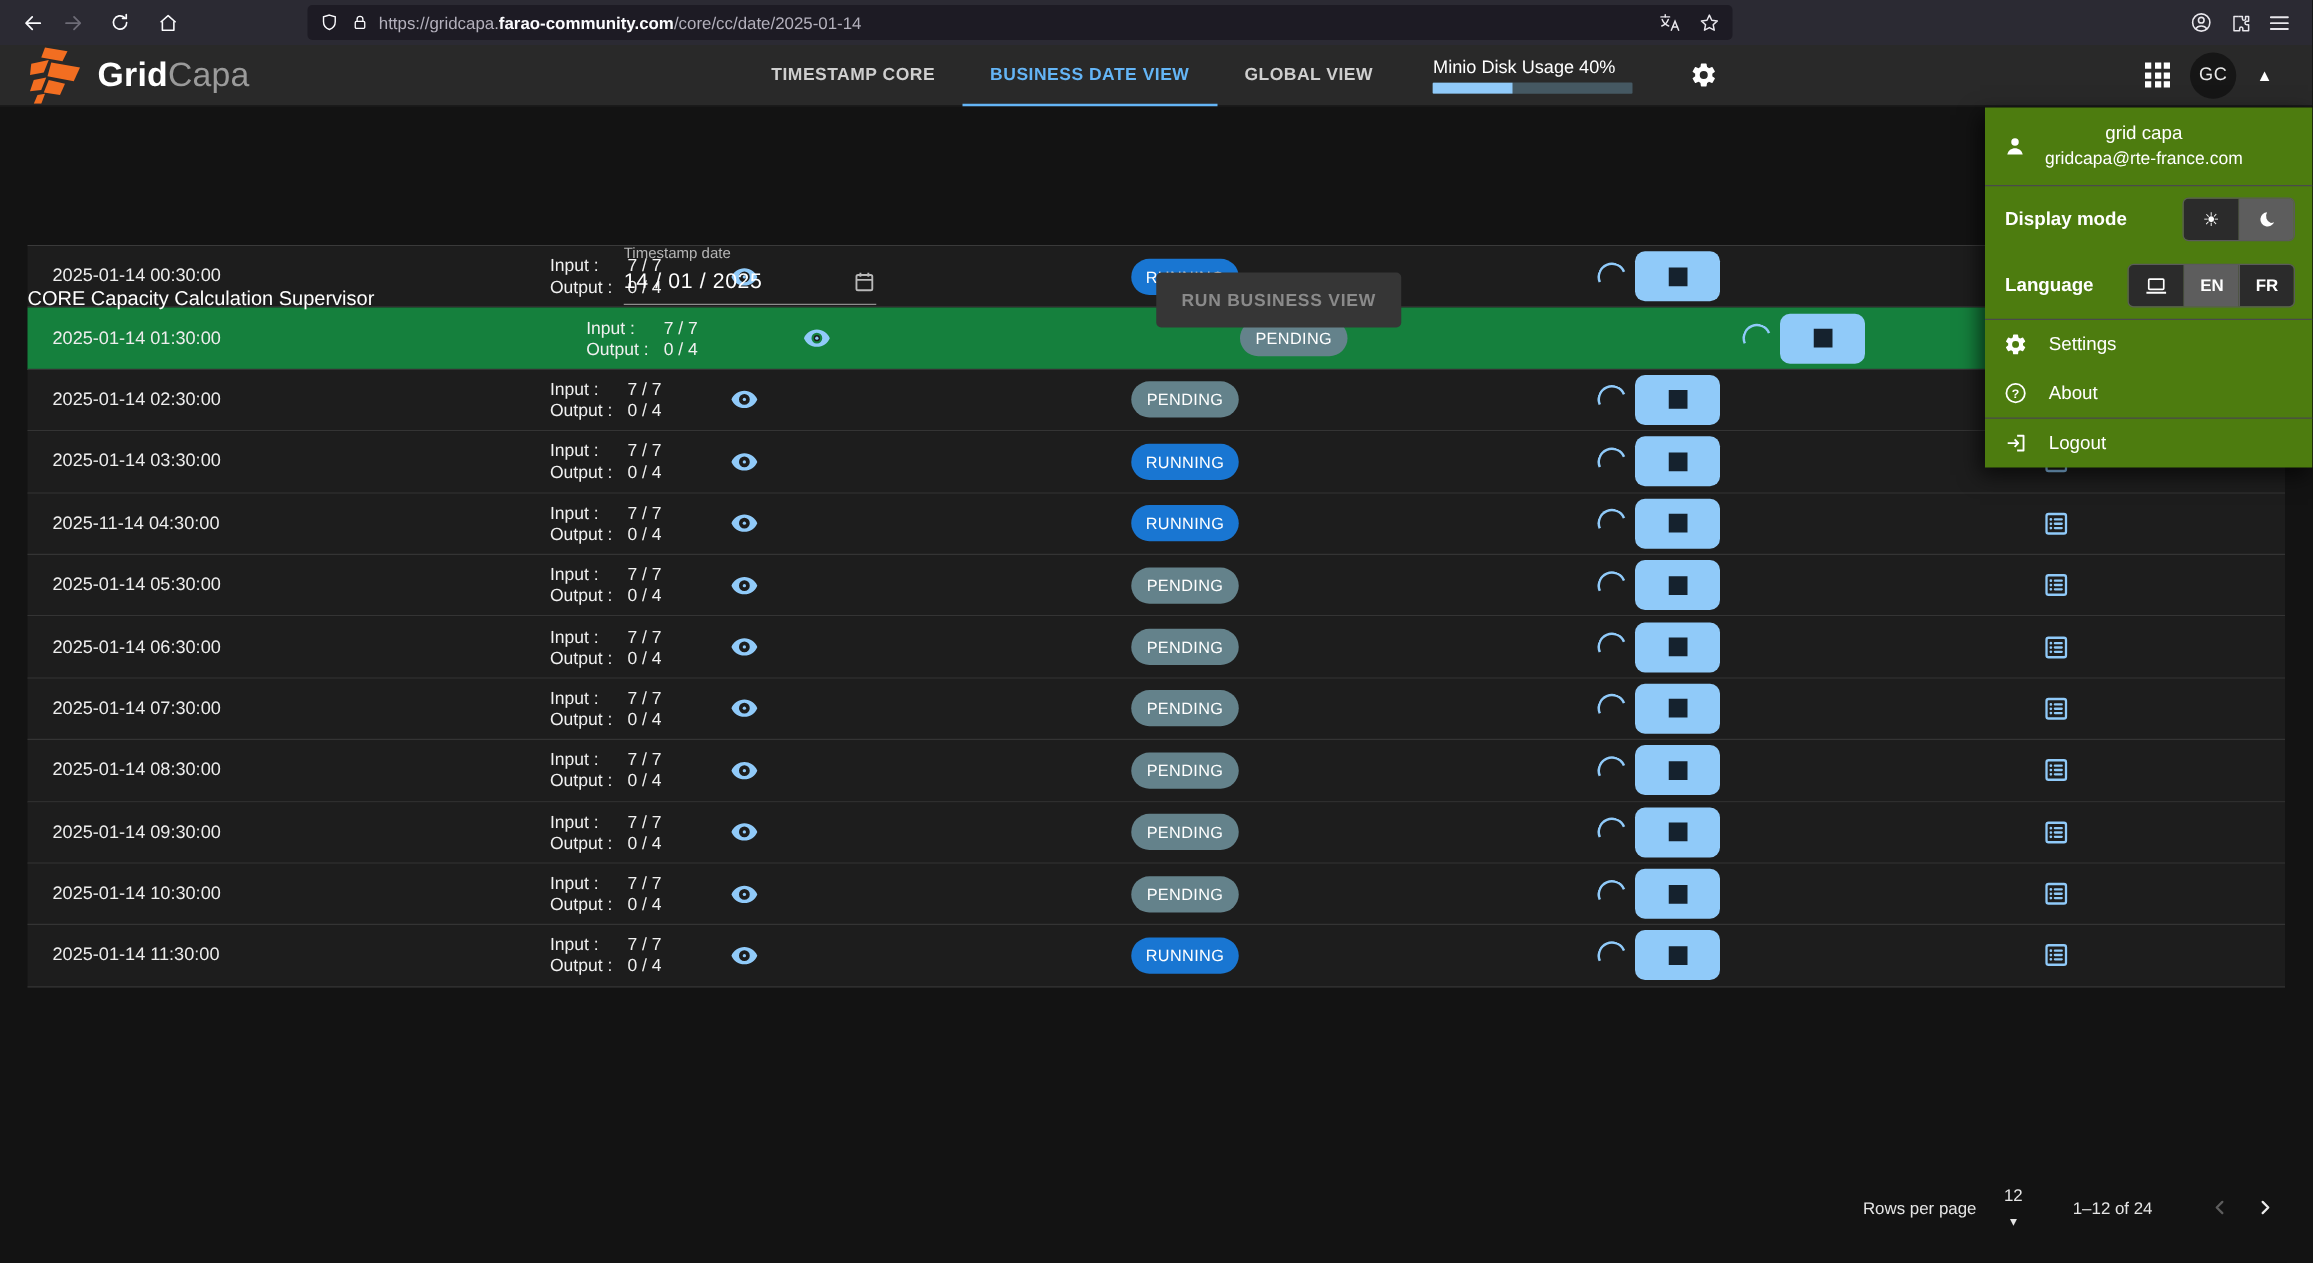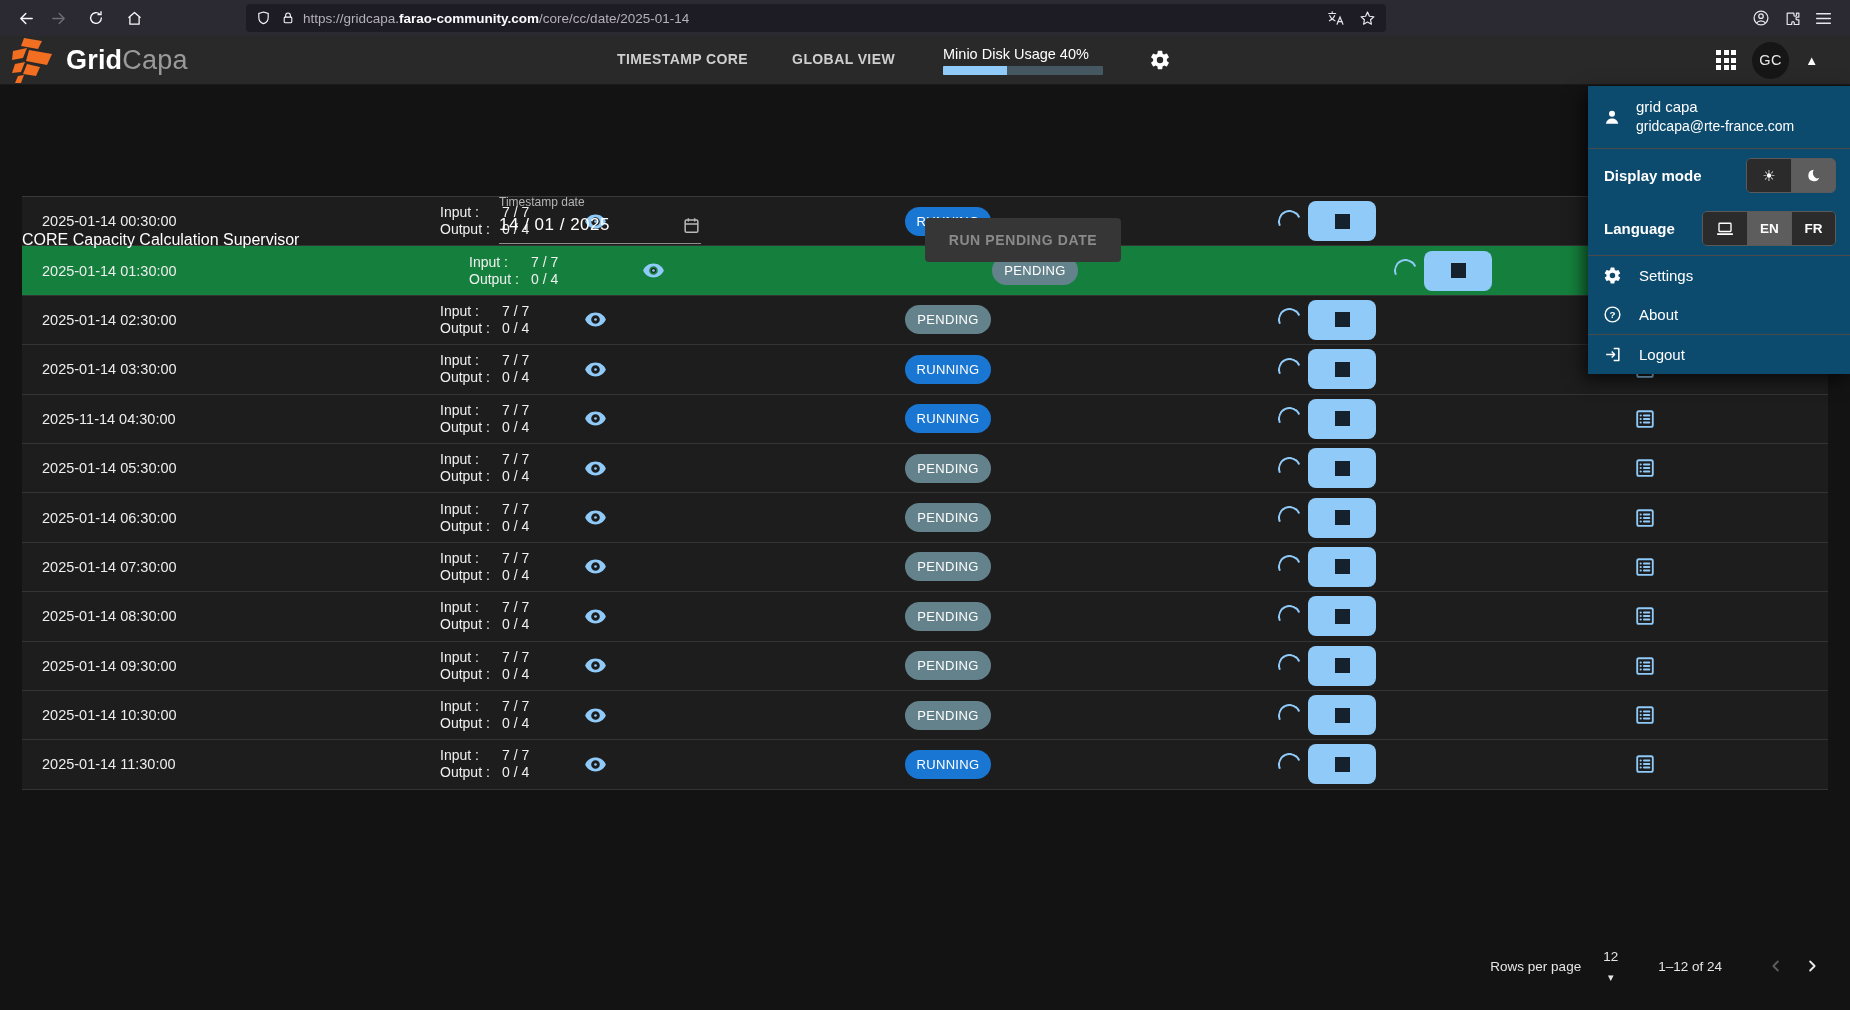--- a/index.html
+++ b/index.html
@@ -12,43 +12,43 @@
   .b-icon { width:32px; height:28px; display:flex; align-items:center; justify-content:center; border-radius:4px; cursor:pointer; }
   .b-icon svg { display:block; }
   .url-bar { flex:1; height:28px; margin:0 88px 0 96px; background:#1d1b24; border-radius:4px;
     display:flex; align-items:center; padding:0 10px; max-width:1140px; }
   .url-text { flex:1; font-size:13.5px; color:#b3b0bc; white-space:nowrap; overflow:hidden; margin-left:8px; }
   .url-text .dom { color:#fbfbfe; font-weight:bold; }
   .right-icons { display:flex; align-items:center; gap:14px; margin-left:auto; padding-right:8px; }
 
   
   .app-bar { height:49px; background:#292929; display:flex; align-items:center; position:relative; border-bottom:1px solid #1a1a1a; }
-  .logo { display:flex; align-items:center; gap:10px; padding-left:12px; width:300px; }
+  .logo { display:flex; align-items:center; gap:10px; padding-left:24px; width:300px; }
   .logo-text { font-size:27px; letter-spacing:0.2px; }
   .logo-text .lg-b { color:#ffffff; font-weight:bold; }
   .logo-text .lg-l { color:#9a9a9a; }
   .tabs { display:flex; height:49px; margin-left:295px; }
   .tab { display:flex; align-items:center; padding:0 22px; font-size:14px; font-weight:bold;
     letter-spacing:0.4px; color:#cfcfcf; cursor:pointer; border-bottom:2px solid transparent; }
   .tab.active { color:#64b5f6; border-bottom-color:#64b5f6; }
   .disk { width:160px; margin-left:26px; display:flex; flex-direction:column; gap:4px; }
   .disk-label { color:#ffffff; font-size:14.5px; white-space:nowrap; }
   .disk-track { height:9px; background:#455862; border-radius:1px; overflow:hidden; }
   .disk-fill { height:100%; background:#90caf9; }
   .appbar-gear { margin-left:46px; cursor:pointer; display:flex; }
   .appbar-right { margin-left:auto; display:flex; align-items:center; gap:16px; padding-right:32px; }
   .apps-grid { display:grid; grid-template-columns:repeat(3,5px); grid-gap:2.5px; cursor:pointer; }
   .apps-grid i { width:5px; height:5px; background:#ffffff; }
   .avatar { width:37px; height:37px; border-radius:50%; background:#161616; color:#e8e8e8;
     font-size:14.5px; display:flex; align-items:center; justify-content:center; cursor:pointer; letter-spacing:0.5px; }
   .collapse { color:#ffffff; font-size:13px; cursor:pointer; }
 
   
-  .user-menu { position:absolute; top:86px; right:0; width:262px; background:#0c4a6e;
-    z-index:50; box-shadow:-4px 6px 16px rgba(0,0,0,0.65); color:#fff; }
+  .user-menu { position:absolute; top:86px; right:0; width:262px; background:#4d7c0f;
+    z-index:50; box-shadow:-4px 6px 16px rgba(0,0,0,0.65); color:#fff;text-align:center; }
   .menu-user { display:flex; align-items:center; gap:14px; padding:11px 16px 12px 14px; }
   .menu-user-name { font-size:15px; line-height:20px; }
   .menu-user-email { font-size:14px; line-height:19px; }
   .menu-div { border:0; border-top:1px solid #4a4a4a; }
   .menu-row { display:flex; align-items:center; justify-content:space-between; padding:9px 14px 9px 16px; }
   .menu-row-label { font-size:15px;font-weight:bold; }
   .toggle-group { display:flex; border:1px solid #5a5a5a; border-radius:5px; overflow:hidden; }
   .tg-btn { min-width:44px; height:33px; display:flex; align-items:center; justify-content:center;
     background:#2b2b2b; color:#fff; font-size:13.5px; font-weight:bold; cursor:pointer;
     border-left:1px solid #5a5a5a; padding:0 10px; }
@@ -193,20 +193,21 @@
           <polygon points="3,27 13,25 9,35 0,36"></polygon>
           <polygon points="15,27 28,30 24,39 11,37"></polygon>
           <polygon points="6,39 12,38 9,46 3,46"></polygon>
         </g>
       </svg>
       <div class="logo-text"><span class="lg-b">Grid</span><span class="lg-l">Capa</span></div>
     </div>
 
     <div class="tabs">
       <div class="tab">TIMESTAMP CORE</div>
+      <div class="tab active">BUSINESS DATE VIEW</div>
       <div class="tab">GLOBAL VIEW</div>
     </div>
 
     <div class="disk">
       <div class="disk-label">Minio Disk Usage 40%</div>
       <div class="disk-track">
         <div class="disk-fill" style="width: 40%;"></div>
       </div>
     </div>
 
@@ -315,21 +316,21 @@
       <div class="date-row">
         <span class="date-value">14 / 01 / 2025</span>
         <span style="display:flex;cursor:pointer">
           <svg width="19" height="19" viewBox="0 0 24 24" fill="none" stroke="#b9b9b9" stroke-width="1.9">
               <rect x="4" y="5" width="16" height="15.5" rx="1.6"></rect>
               <path d="M8 2.8v4M16 2.8v4M4 10h16"></path>
             </svg>
         </span>
       </div>
     </div>
-    <button class="run-btn">RUN PENDING DATE</button>
+    <button class="run-btn">RUN BUSINESS VIEW</button>
   </div>
 
   <div class="ts-table">
     <div class="trow">
       <div class="cell-ts"><span>2025-01-14 00:30:00</span></div>
       <div class="cell-io">
         <div><span class="io-label">Input :</span><span>7 / 7</span></div>
         <div><span class="io-label">Output :</span><span>0 / 4</span></div>
       </div>
       <div class="cell-eye">

